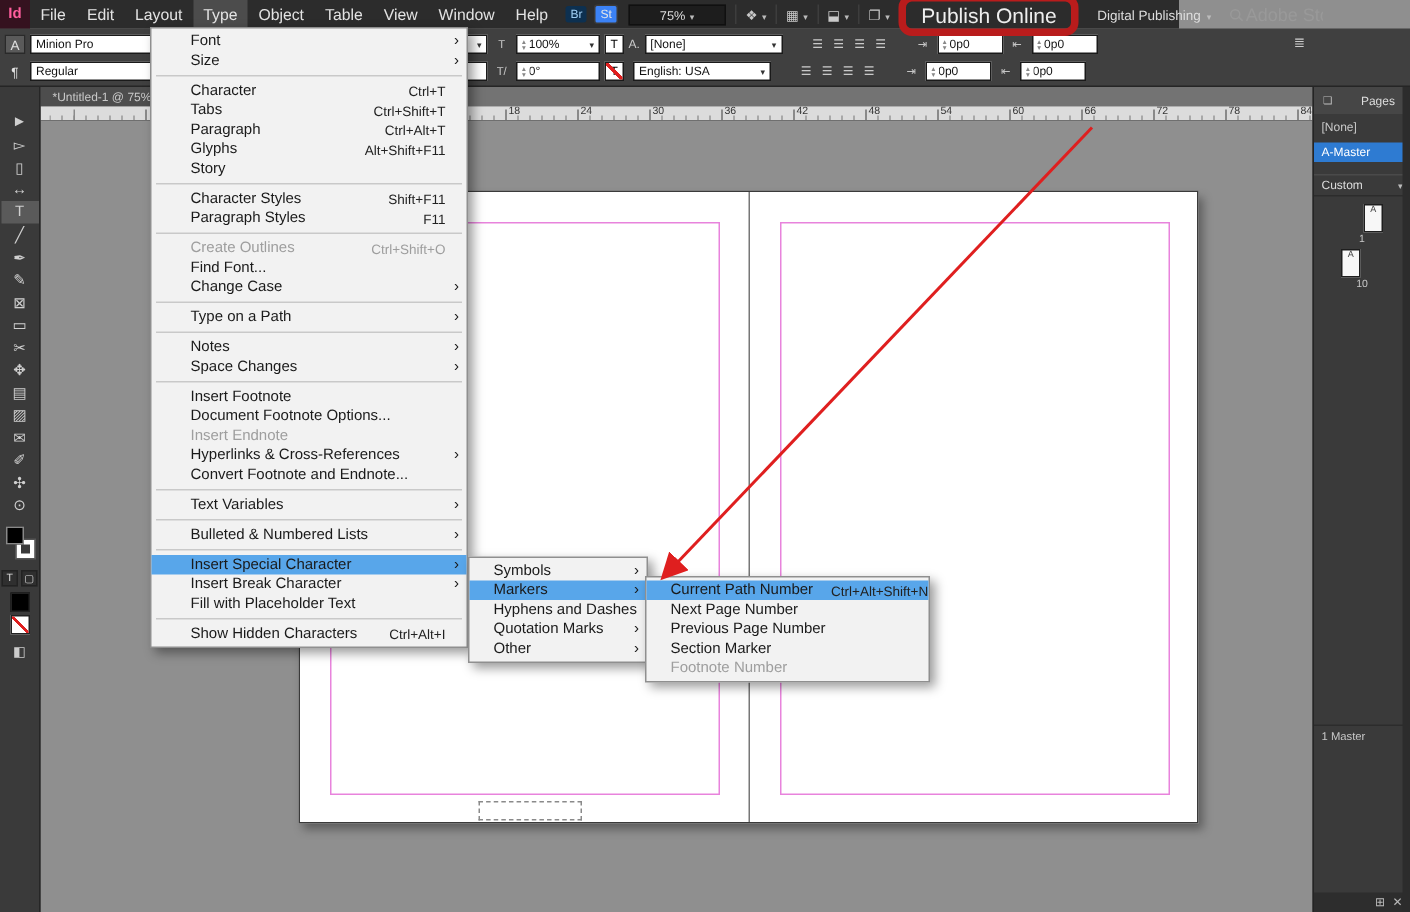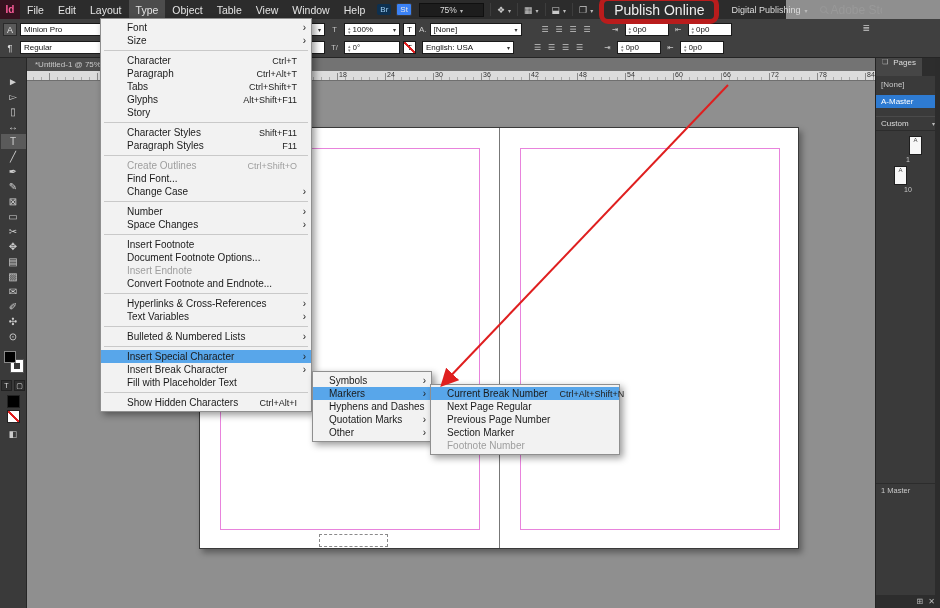--- a/index.html
+++ b/index.html
@@ -84,21 +84,21 @@
   .spread{position:absolute;left:172px;top:46px;width:600px;height:422px;background:#fff;border:1px solid #3a3a3a;box-shadow:3px 4px 6px rgba(0,0,0,.35)}
   .spine{position:absolute;left:299px;top:0;bottom:0;width:1px;background:#777}
   .margin-guide{position:absolute;border:1px solid var(--margin-pink)}
   .mg-left{left:20px;top:20px;width:260px;height:382px}
   .mg-right{left:320px;top:20px;width:260px;height:382px}
   .dashed-frame{position:absolute;left:119px;top:406px;width:69px;height:13px;border:1px dashed #8a8a8a}
 
   
   .pages-panel{position:absolute;left:875px;top:58px;width:65px;bottom:0;background:#3a3a3a;border-left:1px solid #242424}
   .panel-tabbar{height:18px;background:#2d2d2d;display:flex}
-  .panel-tab{display:flex;align-items:flex-start;gap:5px;background:#464646;color:#ddd;font-size:8px;padding:0 6px}
+  .panel-tab{display:flex;align-items:center;gap:19px;background:#464646;color:#ddd;font-size:8px;padding:0 6px}
   .panel-tab .ticon{font-size:7px;color:#bbb}
   .pp-row{font-size:8px;color:#c9c9c9;padding:2px 5px;margin-top:2px}
   .pp-row.master{background:var(--selection-blue);color:#fff;margin-top:4px}
   .pp-size{display:flex;align-items:center;justify-content:space-between;padding:2px 5px;font-size:8px;color:#ddd;border-top:1px solid #4a4a4a;border-bottom:1px solid #2c2c2c;margin-top:8px}
   .thumbs{display:flex;flex-direction:column;align-items:center;padding-top:5px}
   .thumb{display:flex;flex-direction:column;align-items:center;margin-bottom:3px}
   .pgs{width:28px;display:flex;justify-content:center}
   .thumb.single-right .pgs{justify-content:flex-end}
   .thumb.single-left .pgs{justify-content:flex-start}
   .pg{width:13px;height:19px;background:#f7f7f7;border:1px solid #1e1e1e;font-size:6px;color:#444;display:flex;justify-content:center}
@@ -470,27 +470,27 @@
         <span class="lbl">Size</span>
         <span class="sc"></span>
         <span class="ar"></span>
       </div>
       <div class="mi">
         <span class="lbl">Character</span>
         <span class="sc">Ctrl+T</span>
         <span class="ar"></span>
       </div>
       <div class="mi">
+        <span class="lbl">Tabs</span>
+        <span class="sc">Ctrl+Shift+T</span>
+        <span class="ar"></span>
+      </div>
+      <div class="mi">
         <span class="lbl">Paragraph</span>
         <span class="sc">Ctrl+Alt+T</span>
-        <span class="ar"></span>
-      </div>
-      <div class="mi">
-        <span class="lbl">Tabs</span>
-        <span class="sc">Ctrl+Shift+T</span>
         <span class="ar"></span>
       </div>
       <div class="mi">
         <span class="lbl">Glyphs</span>
         <span class="sc">Alt+Shift+F11</span>
         <span class="ar"></span>
       </div>
       <div class="mi sep">
         <span class="lbl">Story</span>
         <span class="sc"></span>
@@ -514,22 +514,27 @@
       <div class="mi">
         <span class="lbl">Find Font...</span>
         <span class="sc"></span>
         <span class="ar"></span>
       </div>
       <div class="mi arrow sep">
         <span class="lbl">Change Case</span>
         <span class="sc"></span>
         <span class="ar"></span>
       </div>
+      <div class="mi arrow sep">
+        <span class="lbl">Type on a Path</span>
+        <span class="sc"></span>
+        <span class="ar"></span>
+      </div>
       <div class="mi arrow">
-        <span class="lbl">Number</span>
+        <span class="lbl">Notes</span>
         <span class="sc"></span>
         <span class="ar"></span>
       </div>
       <div class="mi arrow sep">
         <span class="lbl">Space Changes</span>
         <span class="sc"></span>
         <span class="ar"></span>
       </div>
       <div class="mi">
         <span class="lbl">Insert Footnote</span>
@@ -539,30 +544,30 @@
       <div class="mi">
         <span class="lbl">Document Footnote Options...</span>
         <span class="sc"></span>
         <span class="ar"></span>
       </div>
       <div class="mi disabled">
         <span class="lbl">Insert Endnote</span>
         <span class="sc"></span>
         <span class="ar"></span>
       </div>
+      <div class="mi arrow">
+        <span class="lbl">Hyperlinks &amp; Cross-References</span>
+        <span class="sc"></span>
+        <span class="ar"></span>
+      </div>
       <div class="mi sep">
         <span class="lbl">Convert Footnote and Endnote...</span>
         <span class="sc"></span>
         <span class="ar"></span>
       </div>
-      <div class="mi arrow">
-        <span class="lbl">Hyperlinks &amp; Cross-References</span>
-        <span class="sc"></span>
-        <span class="ar"></span>
-      </div>
       <div class="mi arrow sep">
         <span class="lbl">Text Variables</span>
         <span class="sc"></span>
         <span class="ar"></span>
       </div>
       <div class="mi arrow sep">
         <span class="lbl">Bulleted &amp; Numbered Lists</span>
         <span class="sc"></span>
         <span class="ar"></span>
       </div>
@@ -613,26 +618,26 @@
       <div class="mi arrow">
         <span class="lbl">Other</span>
         <span class="sc"></span>
         <span class="ar"></span>
       </div>
     </div>
 
   <div class="menu sub2">
 
   <div class="mi hl">
-        <span class="lbl">Current Break Number</span>
+        <span class="lbl">Current Path Number</span>
         <span class="sc">Ctrl+Alt+Shift+N</span>
         <span class="ar"></span>
       </div>
       <div class="mi">
-        <span class="lbl">Next Page Regular</span>
+        <span class="lbl">Next Page Number</span>
         <span class="sc"></span>
         <span class="ar"></span>
       </div>
       <div class="mi">
         <span class="lbl">Previous Page Number</span>
         <span class="sc"></span>
         <span class="ar"></span>
       </div>
       <div class="mi">
         <span class="lbl">Section Marker</span>

